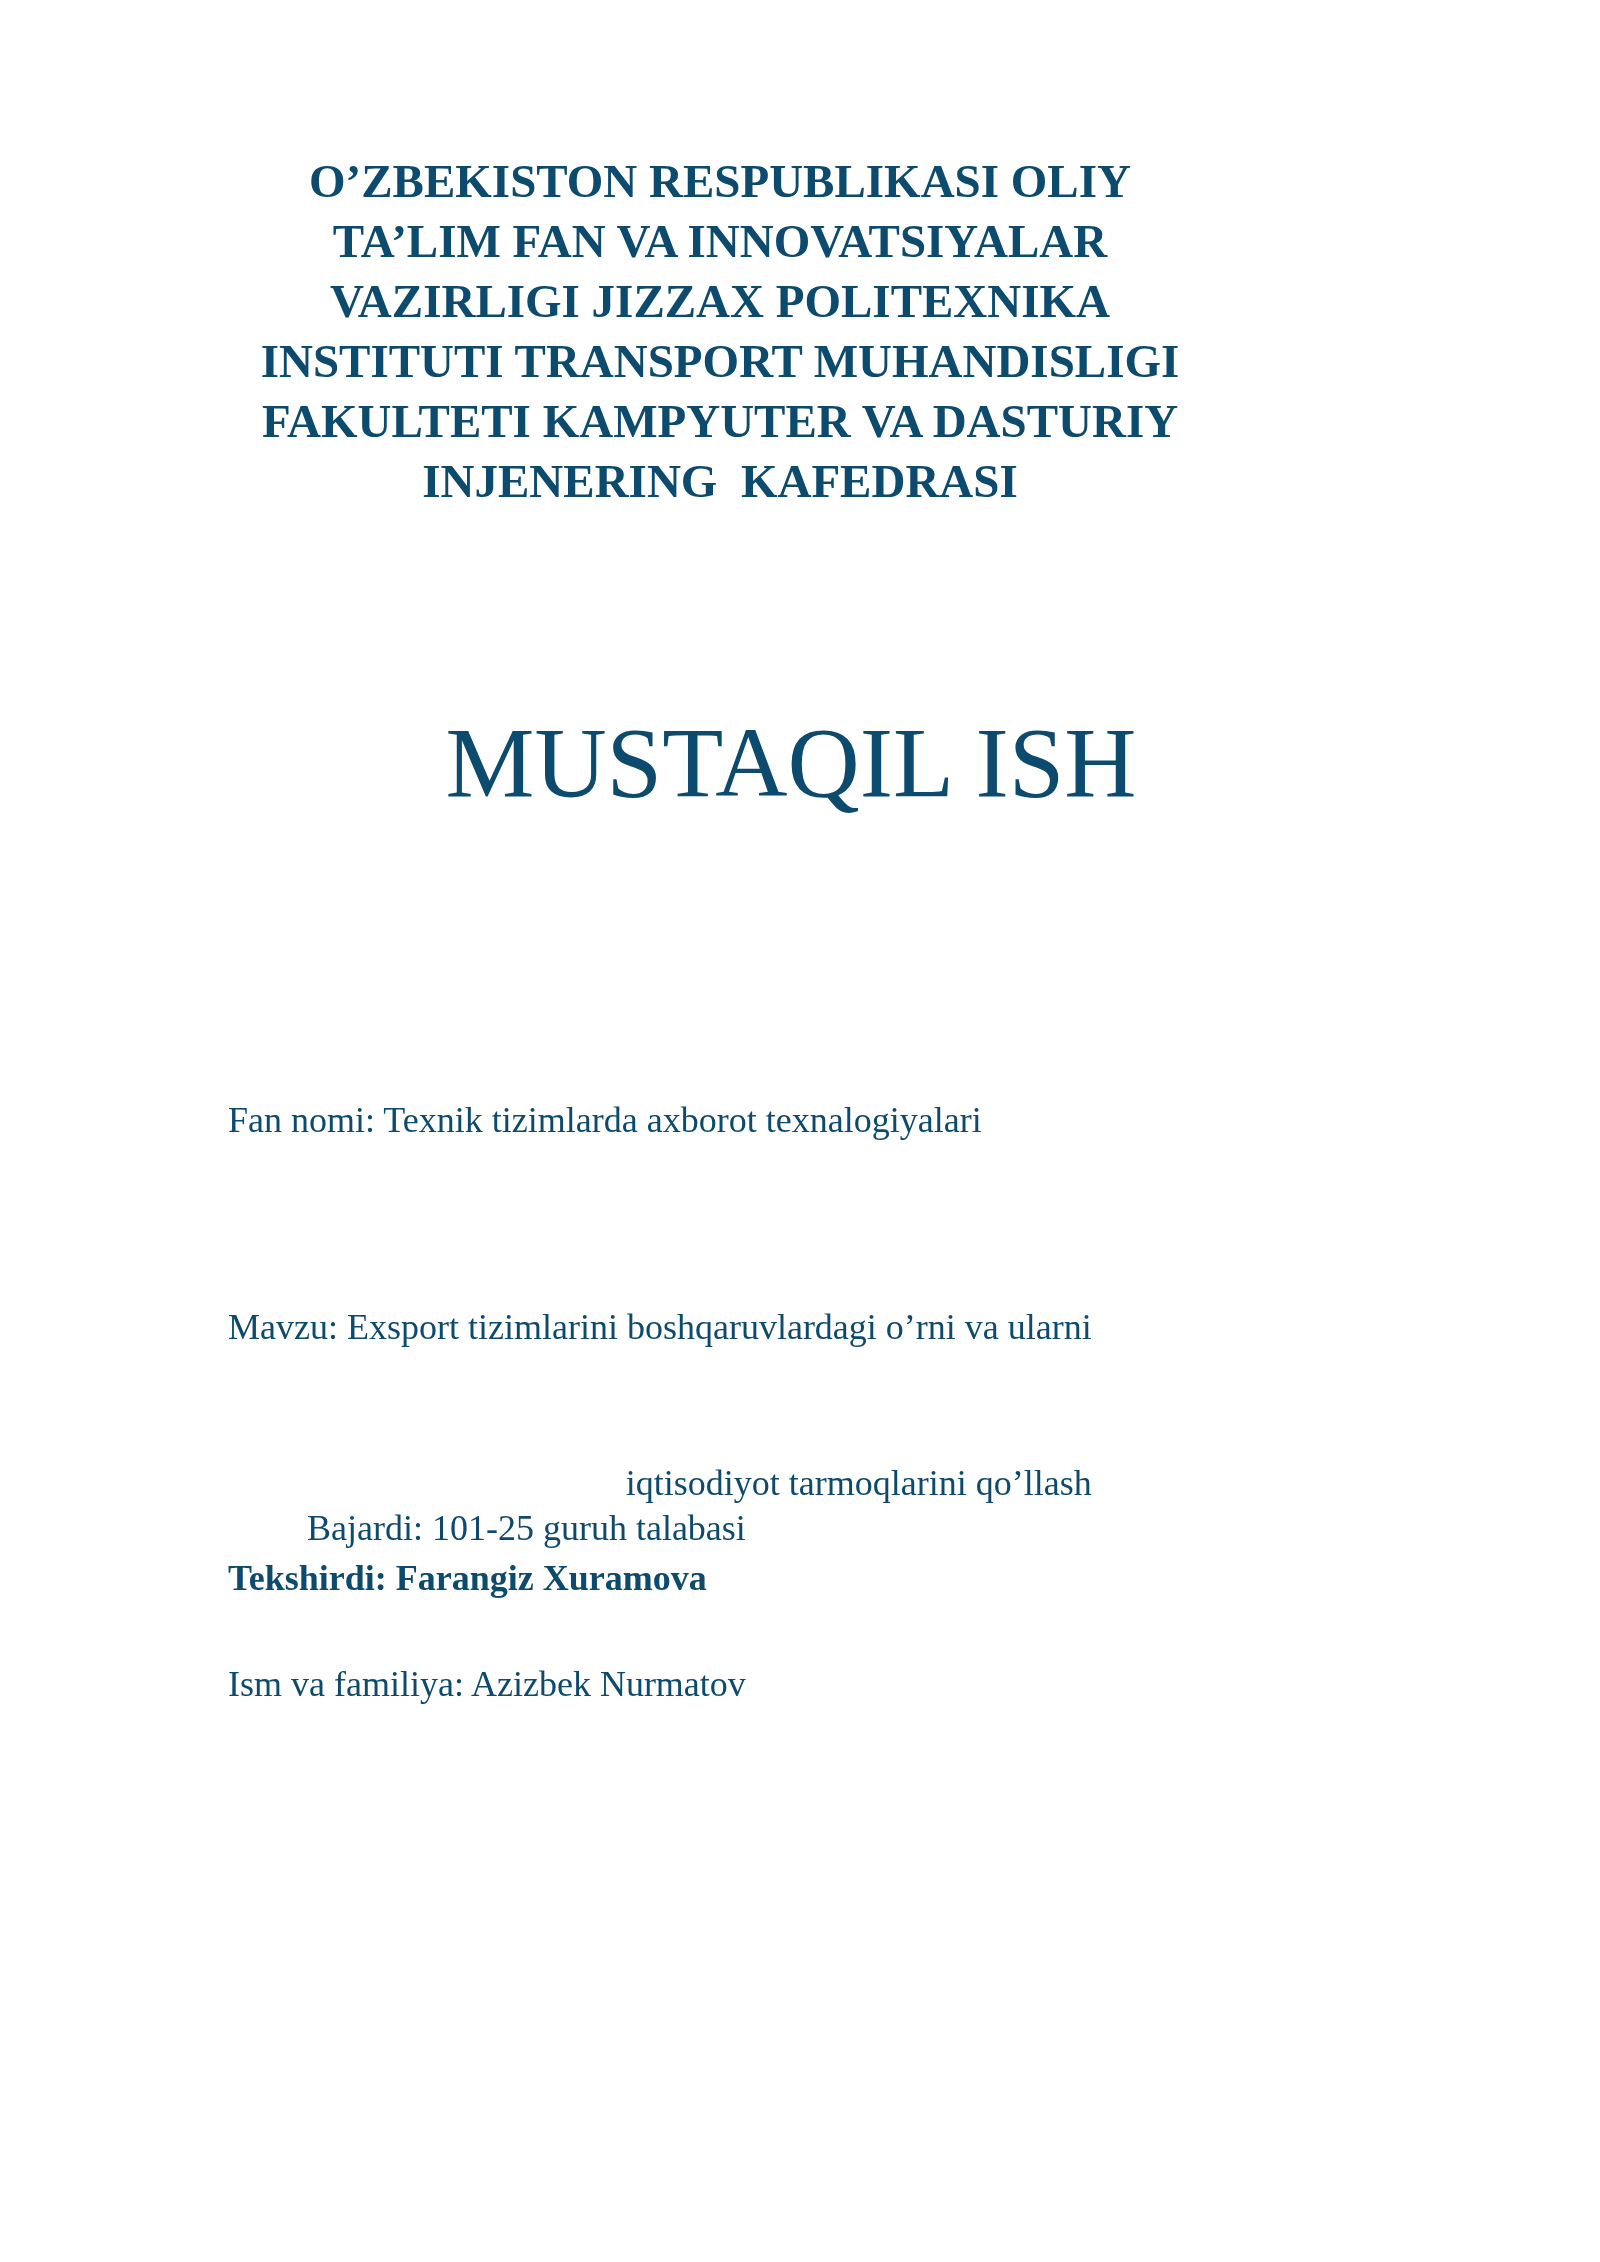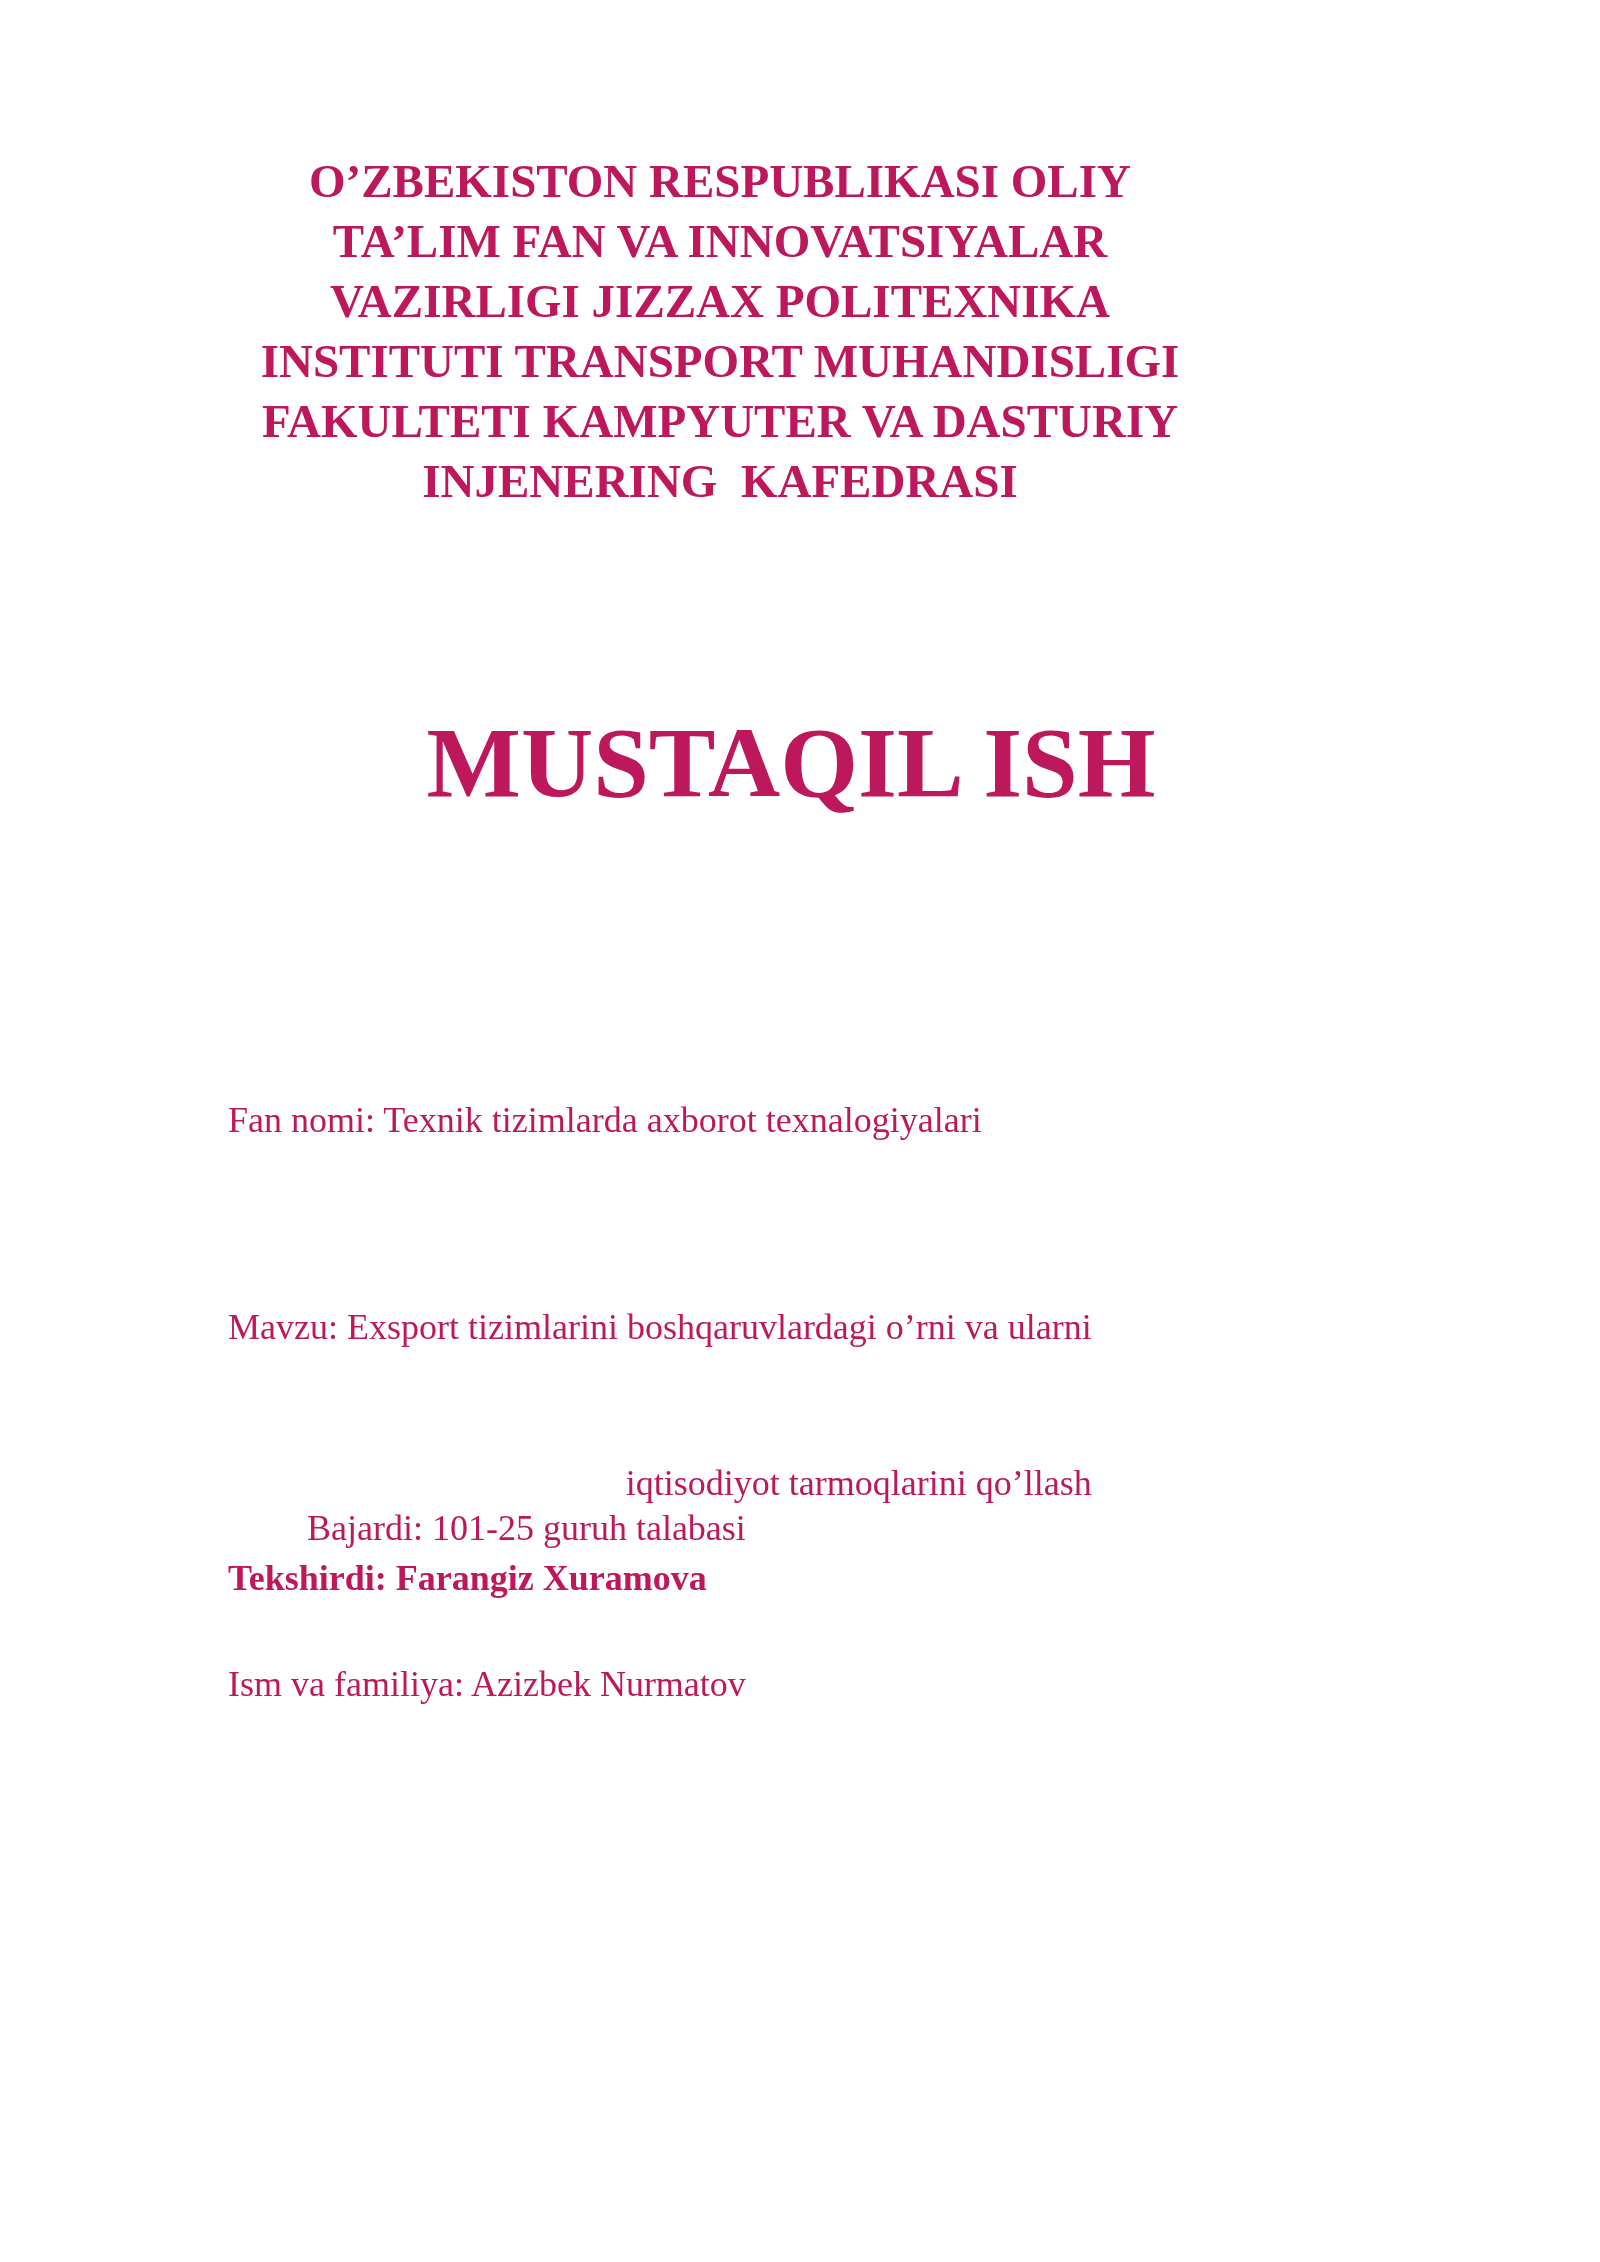--- a/index.html
+++ b/index.html
@@ -5,21 +5,21 @@
   html, body {
     margin: 0;
     padding: 0;
     background: #ffffff;
   }
   .page {
     position: relative;
     width: 1600px;
     height: 2262px;
     background: #ffffff;
-    color: #be185d;
+    color: #0c4a6e;
     font-family: "Liberation Serif", serif;
     overflow: hidden;
   }
   .institution-header {
     position: absolute;
     left: 228px;
     top: 151px;
     width: 984px;
     text-align: center;
     font-weight: bold;
@@ -29,21 +29,21 @@
   .institution-header .hline {
     white-space: pre; 
   }
   .doc-title {
     position: absolute;
     left: 791px;
     top: 713px;
     transform: translateX(-50%);
     font-size: 100px;
     line-height: 100px;
-    font-weight: 700;
+    font-weight: 400;
     white-space: nowrap;
   }
   .body-text {
     position: absolute;
     left: 228px;
     font-size: 36px;
     line-height: 52px;
     white-space: pre;
     text-align: right;
   }

